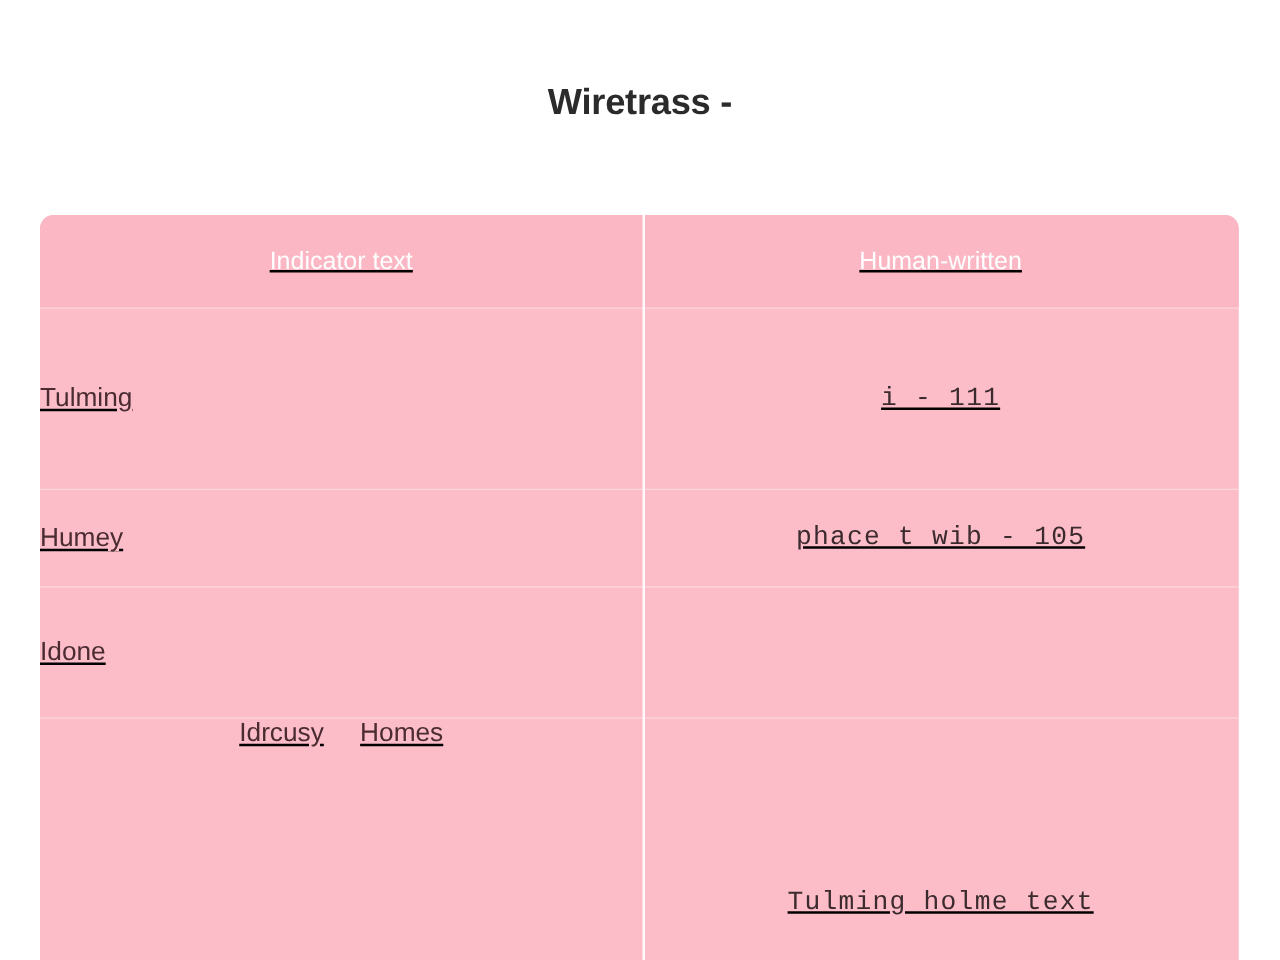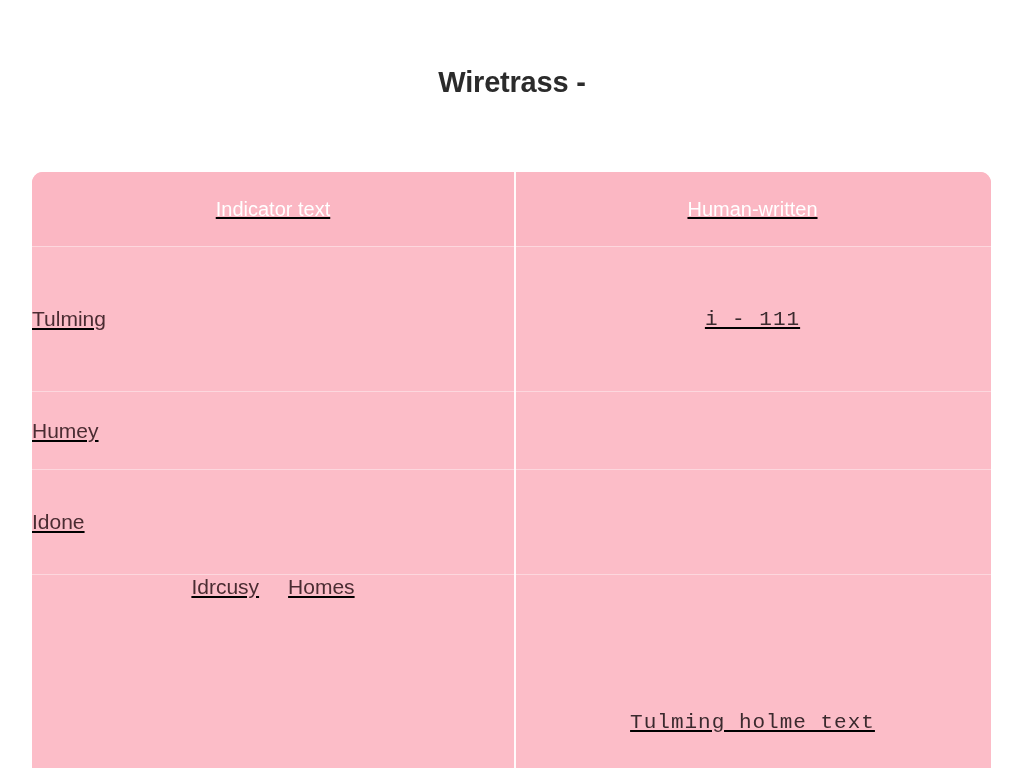--- a/index.html
+++ b/index.html
@@ -169,20 +169,21 @@
 
     <div class="table-body">
 
       <div class="trow r1">
         <div class="cell col-left">Tulming</div>
         <div class="cell col-right">i - 111</div>
       </div>
 
       <div class="trow r2">
         <div class="cell col-left">Humey</div>
+        <div class="cell col-right">phace t wib - 105</div>
       </div>
 
       <div class="trow r3">
         <div class="cell col-left">Idone</div>
         <div class="cell col-right"></div>
       </div>
 
       <div class="trow r4">
         <div class="cell col-left">
           <span>Idrcusy</span>

